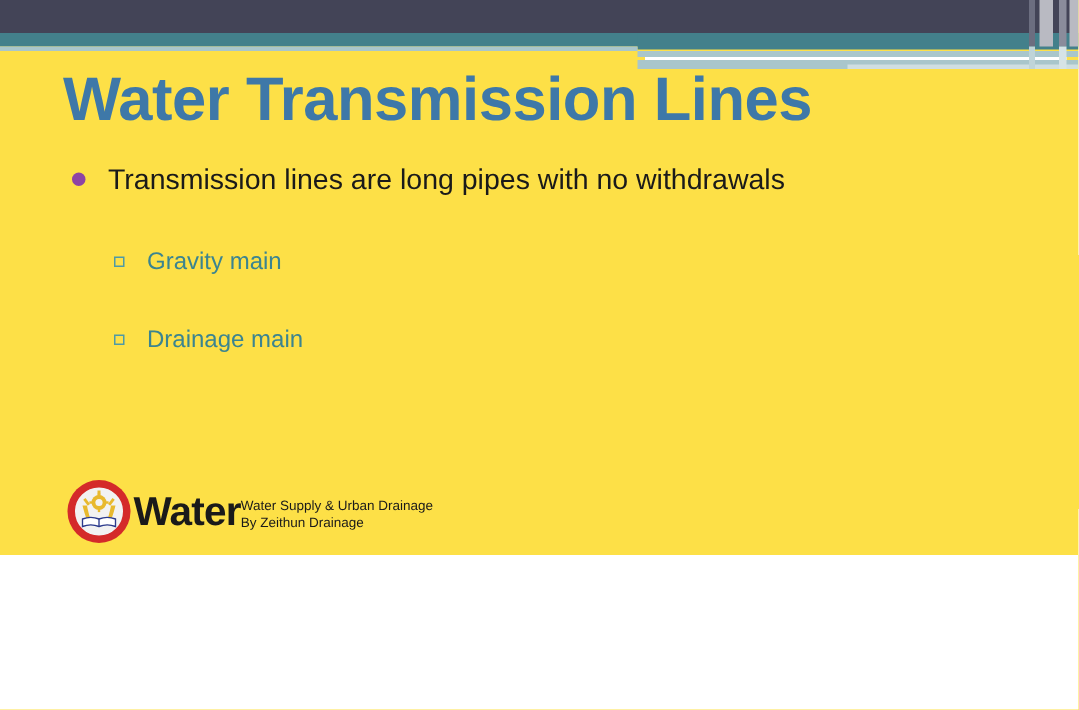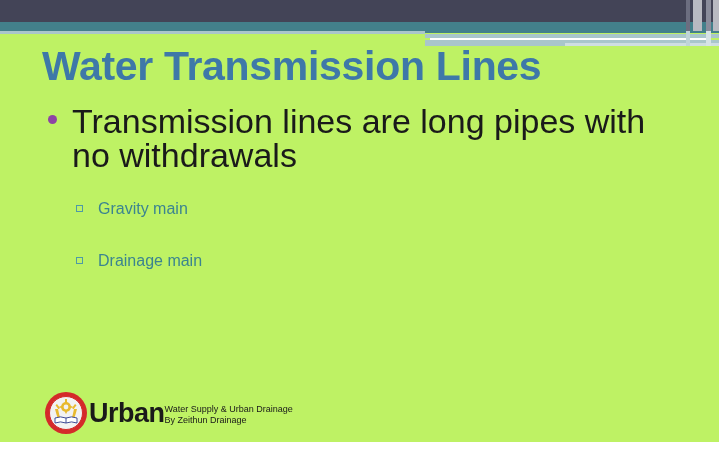--- a/index.html
+++ b/index.html
@@ -6,22 +6,22 @@
     margin: 0;
     padding: 0;
     background: #ffffff;
   }
   body {
     font-family: "Liberation Sans", sans-serif;
   }
   .slide {
     position: relative;
     width: 719px;
-    height: 442px;
-    background: #bef264;
+    height: 370px;
+    background: #fde047;
     overflow: hidden;
   }
 
   
   .banner {
     position: absolute;
     left: 0; top: 0;
     width: 719px;
     height: 46px;
   }
@@ -71,21 +71,21 @@
   .content {
     position: absolute;
     left: 0;
     top: 104px;
     width: 719px;
   }
   .bullet-l1 {
     position: relative;
     padding-left: 72px;
     padding-right: 33px;
-    font-size: 34px;
+    font-size: 19px;
     line-height: 34px;
     color: #1A1A1A;
     font-family: "Liberation Sans", sans-serif;
   }
   .bullet-l1 .dot {
     position: absolute;
     left: 48px;
     top: 11px;
     width: 9px;
     height: 9px;
@@ -217,21 +217,21 @@
           <rect x="21.2" y="19.8" width="1.6" height="2.6"></rect>
           <rect x="15.6" y="15.2" width="2.6" height="1.6"></rect>
           <rect x="25.8" y="15.2" width="2.6" height="1.6"></rect>
         </g>
 
         <path d="M11 27 q5.5 -2.2 11 0 q5.5 -2.2 11 0 v5 q-5.5 -2.2 -11 0 q-5.5 -2.2 -11 0 z" fill="#ffffff" stroke="#2B3A8C" stroke-width="0.9"></path>
         <line x1="22" y1="27" x2="22" y2="32" stroke="#2B3A8C" stroke-width="0.9"></line>
       </svg>
     </div>
 
-    <div class="aait-text">Urban</div>
+    <div class="aait-text">Water</div>
 
     <div class="course-block">
       <div class="course-line">Water Supply &amp; Urban Drainage</div>
       <div class="course-line">By Zeithun Drainage</div>
     </div>
 
   </div>
 
 </div>
 

